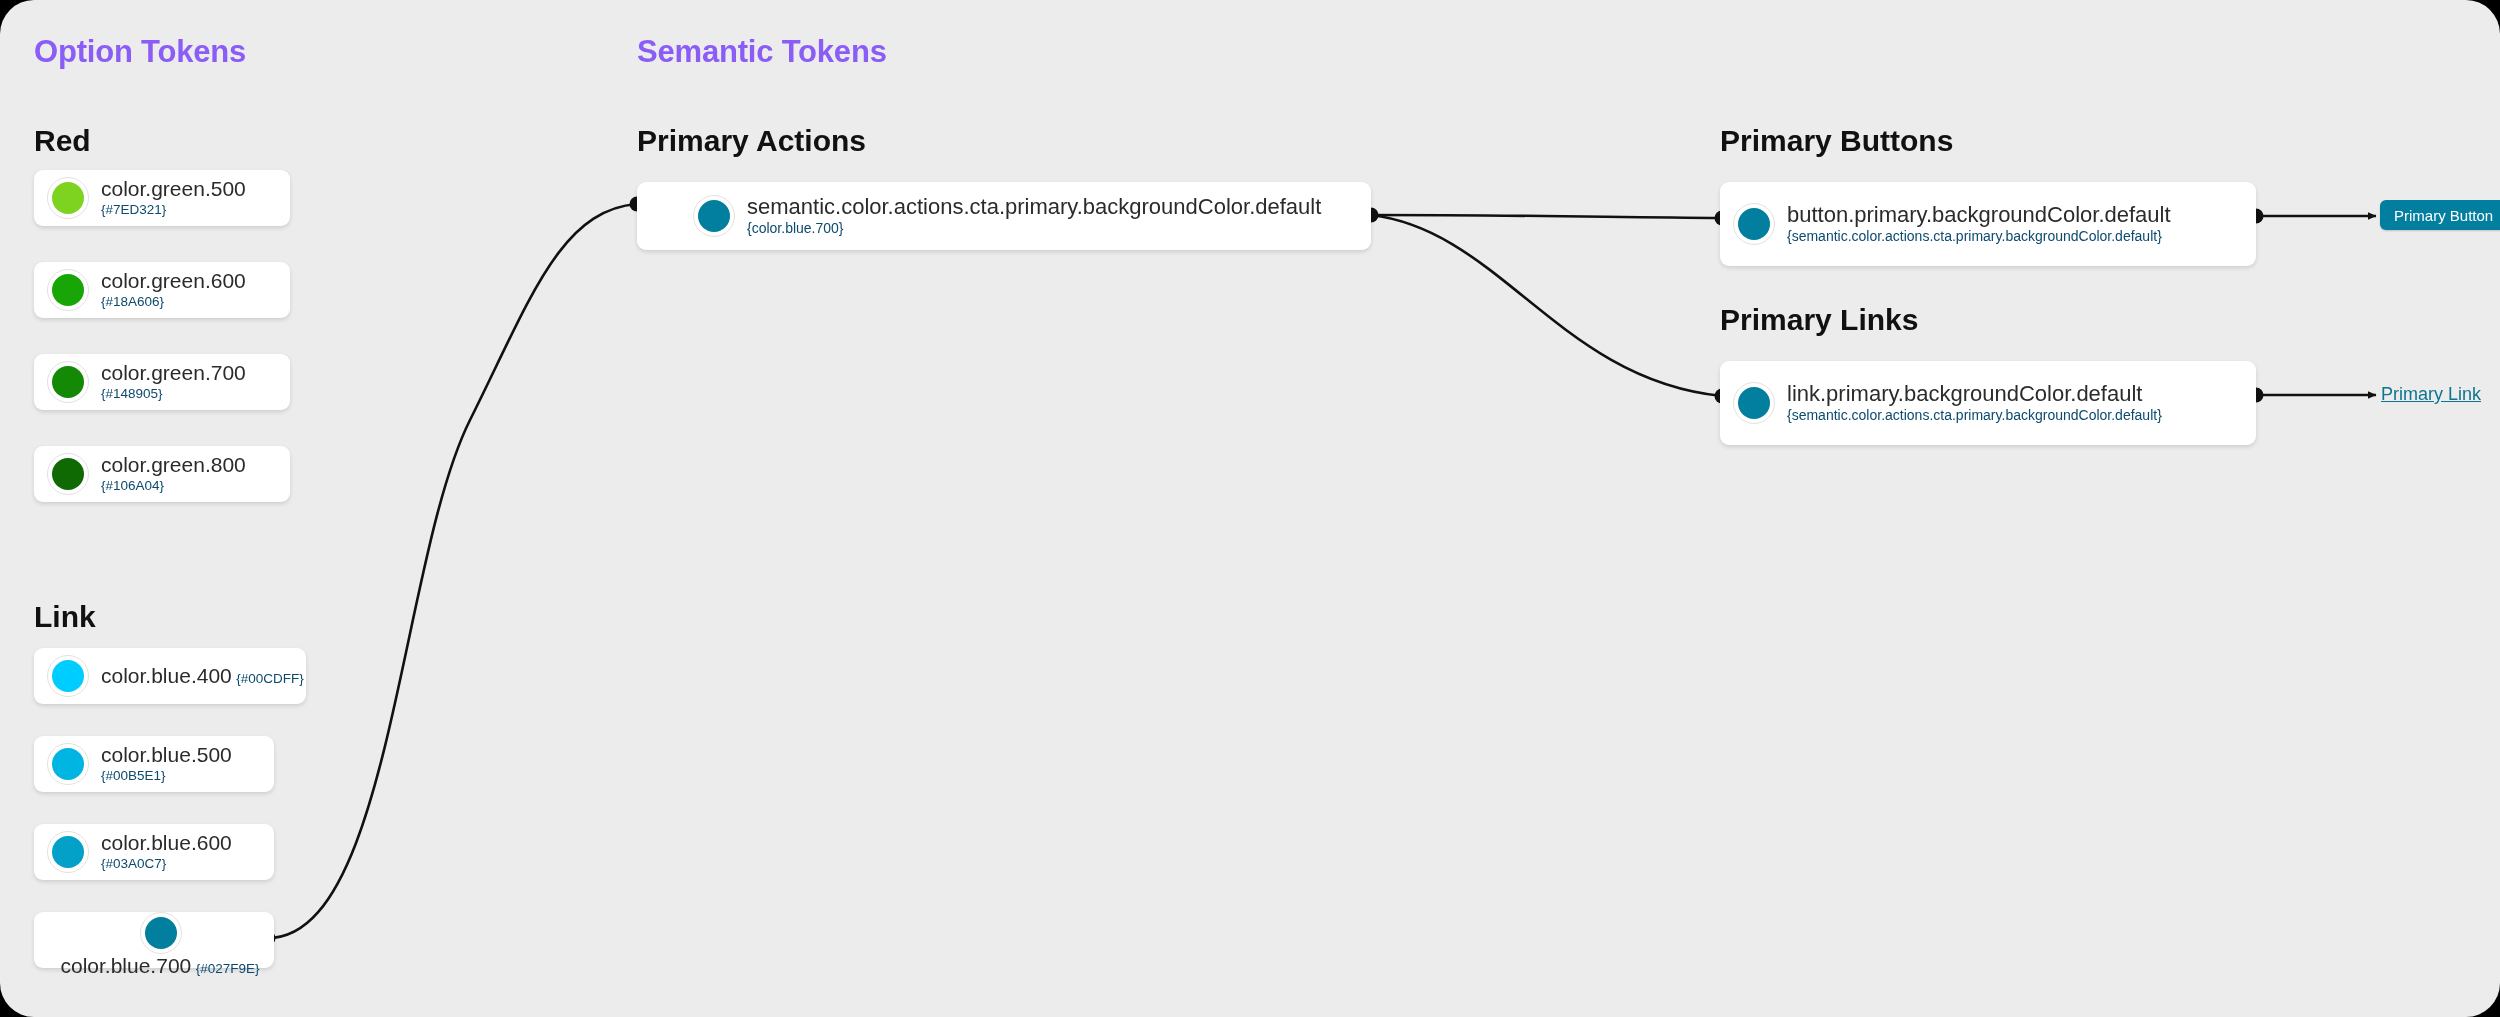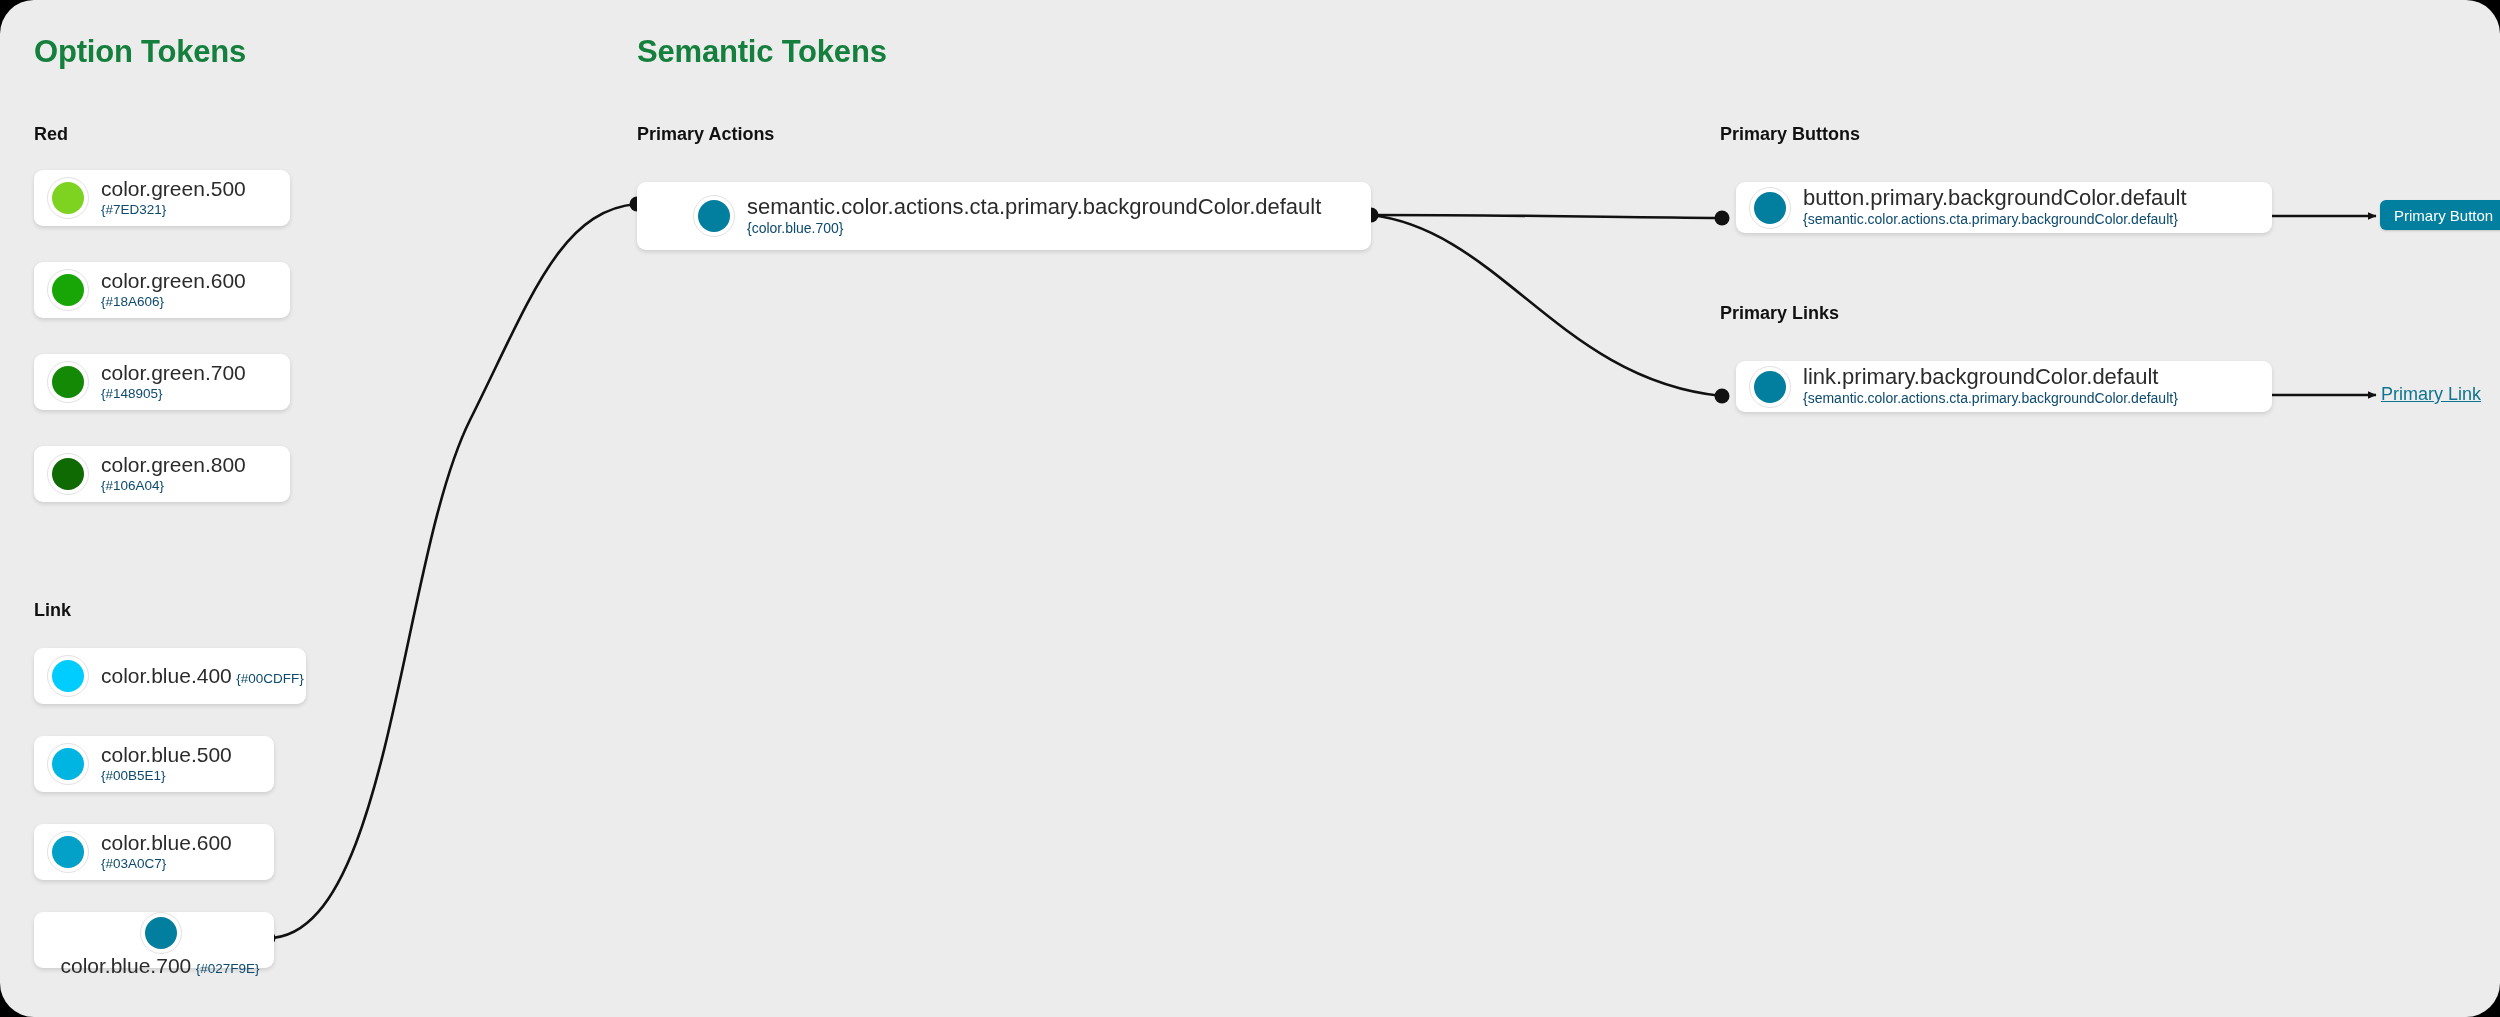--- a/index.html
+++ b/index.html
@@ -32,27 +32,27 @@
     height: 1017px;
     pointer-events: none;
     z-index: 1;
   }
 
   
   .col-title {
     position: absolute;
     font-size: 31px;
     font-weight: bold;
-    color: #15803d;
+    color: #8b5cf6;
     letter-spacing: -0.2px;
     white-space: nowrap;
   }
   .group-title {
     position: absolute;
-    font-size: 18px;
+    font-size: 30px;
     font-weight: bold;
     color: #111111;
     white-space: nowrap;
   }
 
   
   .card {
     position: absolute;
     background: #FFFFFF;
     border-radius: 9px;
@@ -94,21 +94,21 @@
     color: #0c4a6e;
     line-height: 1.25;
     margin-top: 2px;
     white-space: nowrap;
   }
 
   .card.option   { height: 56px; }
   .card.semantic { height: 68px; }
   .card.semantic .tok-name { font-size: 22px; }
   .card.semantic .tok-ref  { font-size: 14px; }
-  .card.component { height: 51px; margin-left: 16px; }
+  .card.component { height: 84px; }
   .card.component .tok-name { font-size: 22px; }
   .card.component .tok-ref  { font-size: 14px; }
 
   
   .preview-button {
     position: absolute;
     border-radius: 6px;
     color: #FFFFFF;
     font-size: 15px;
     display: flex;

